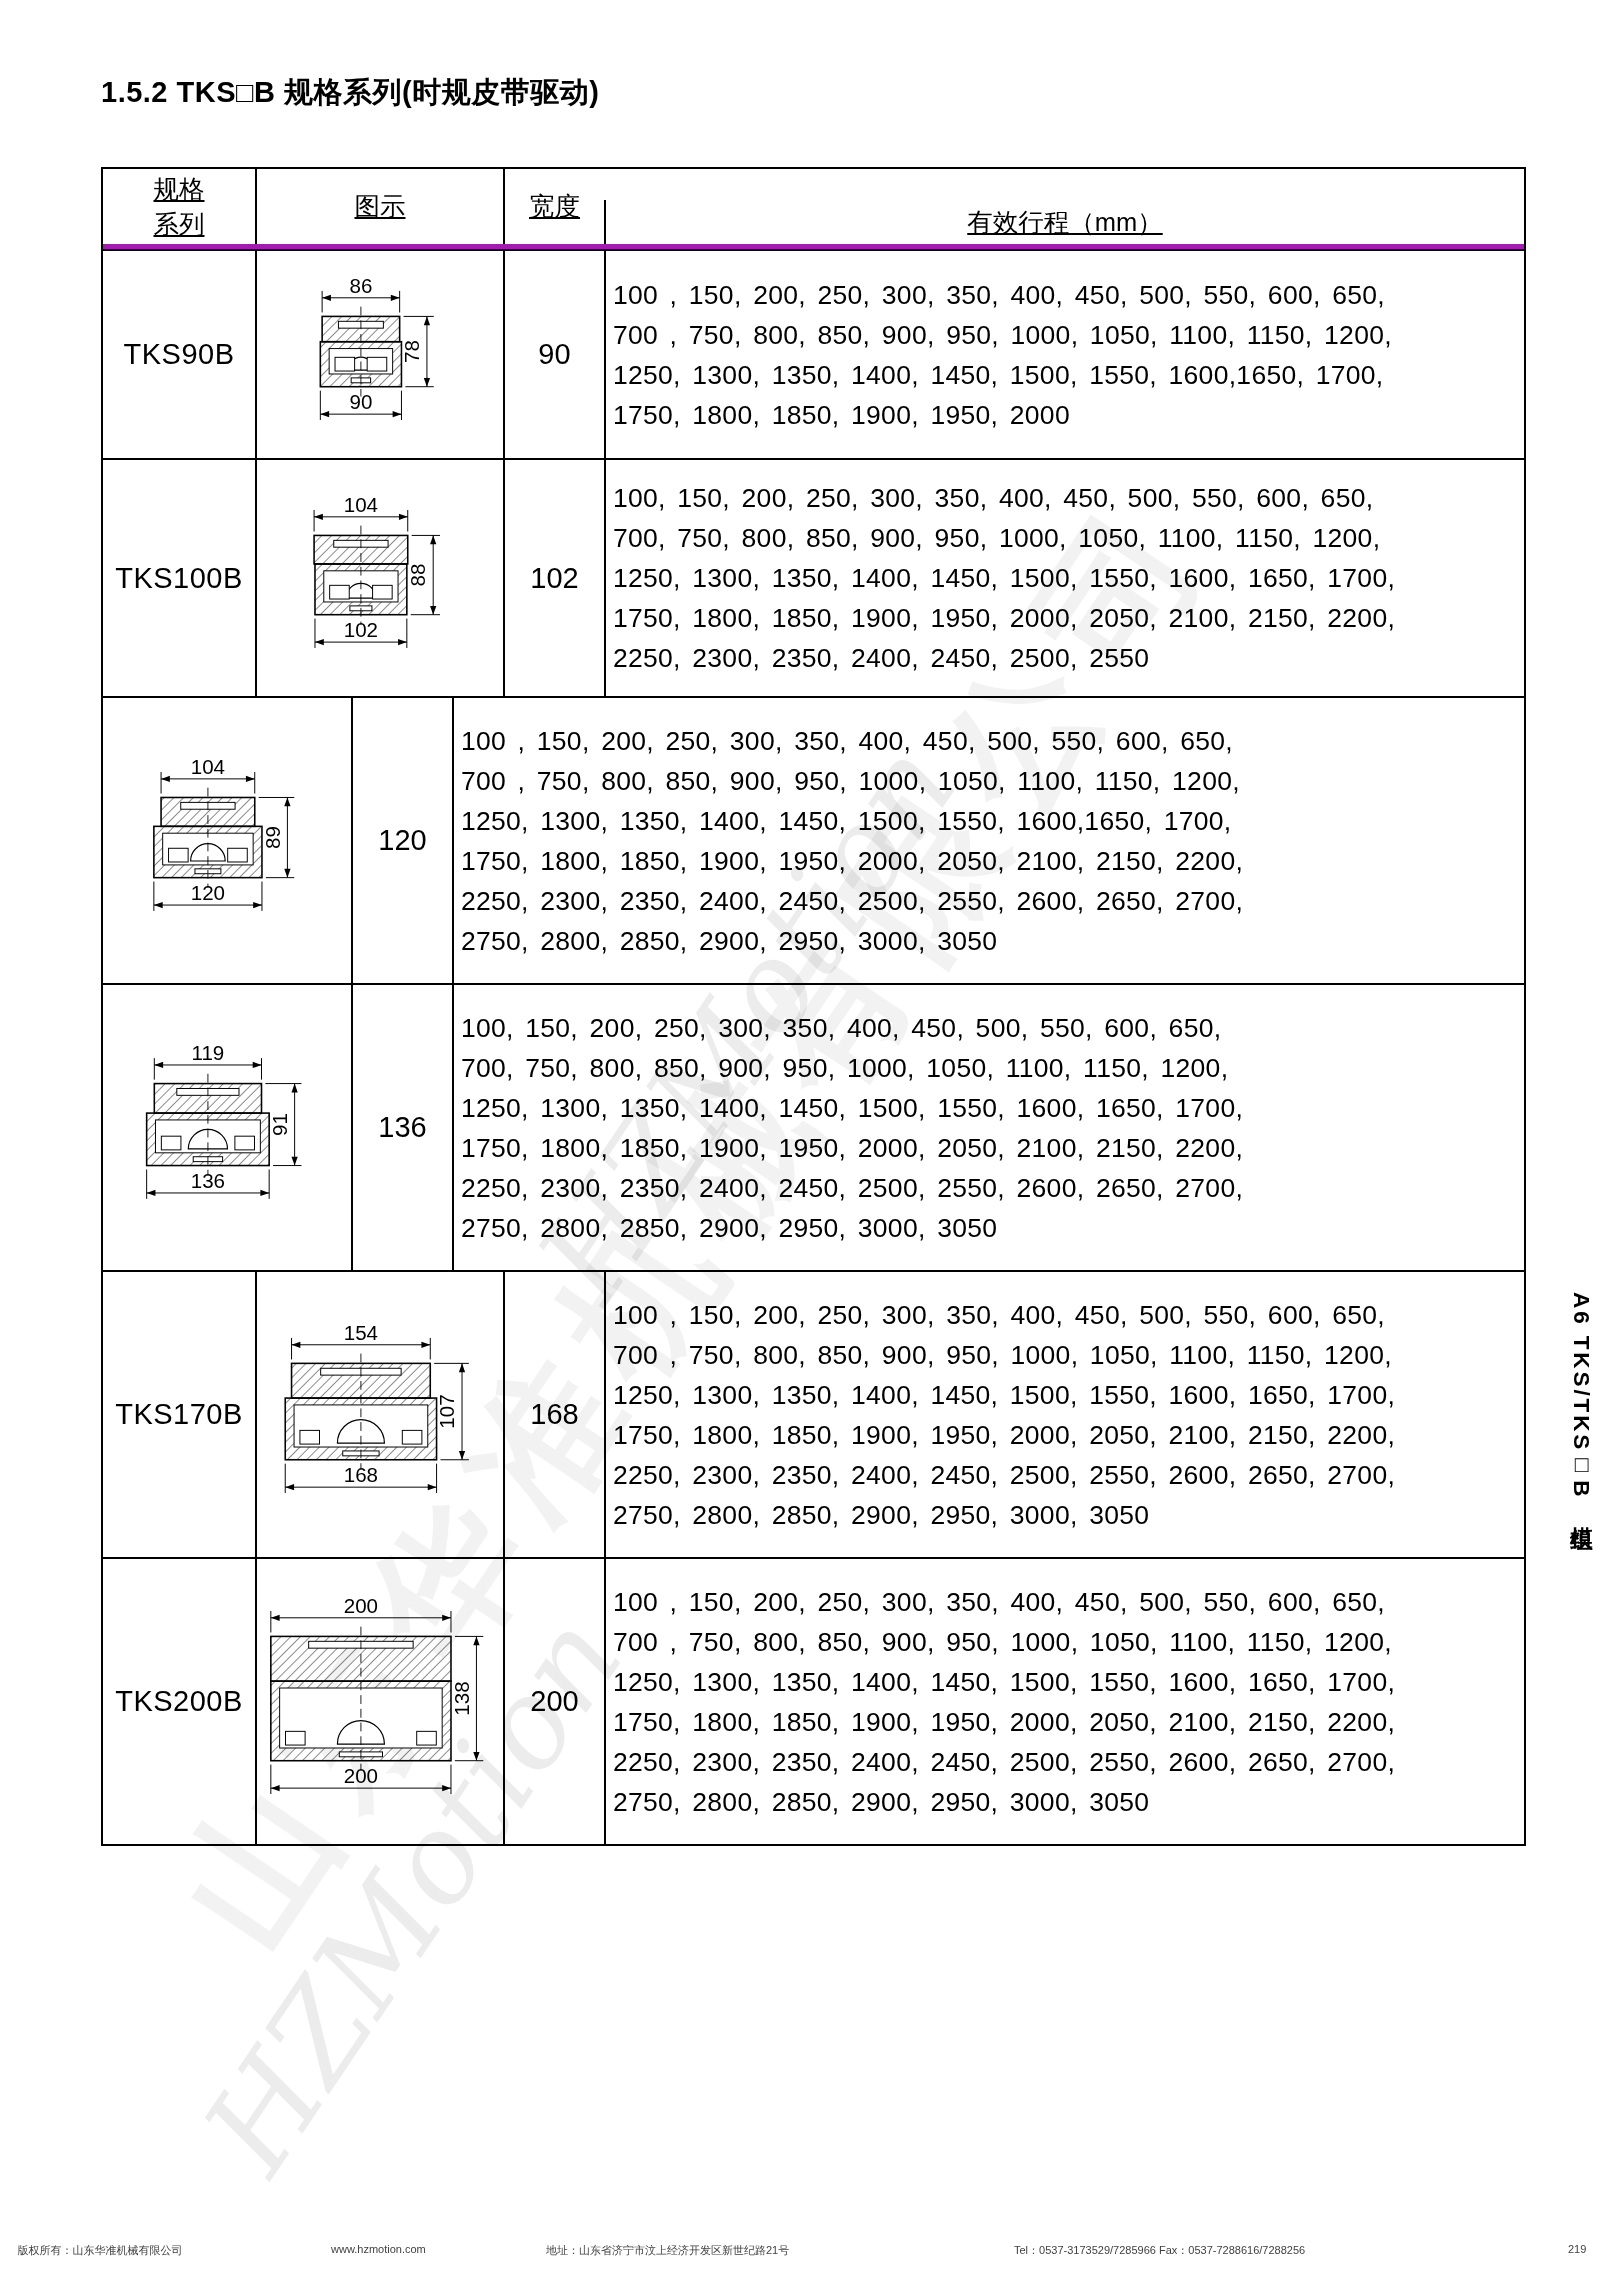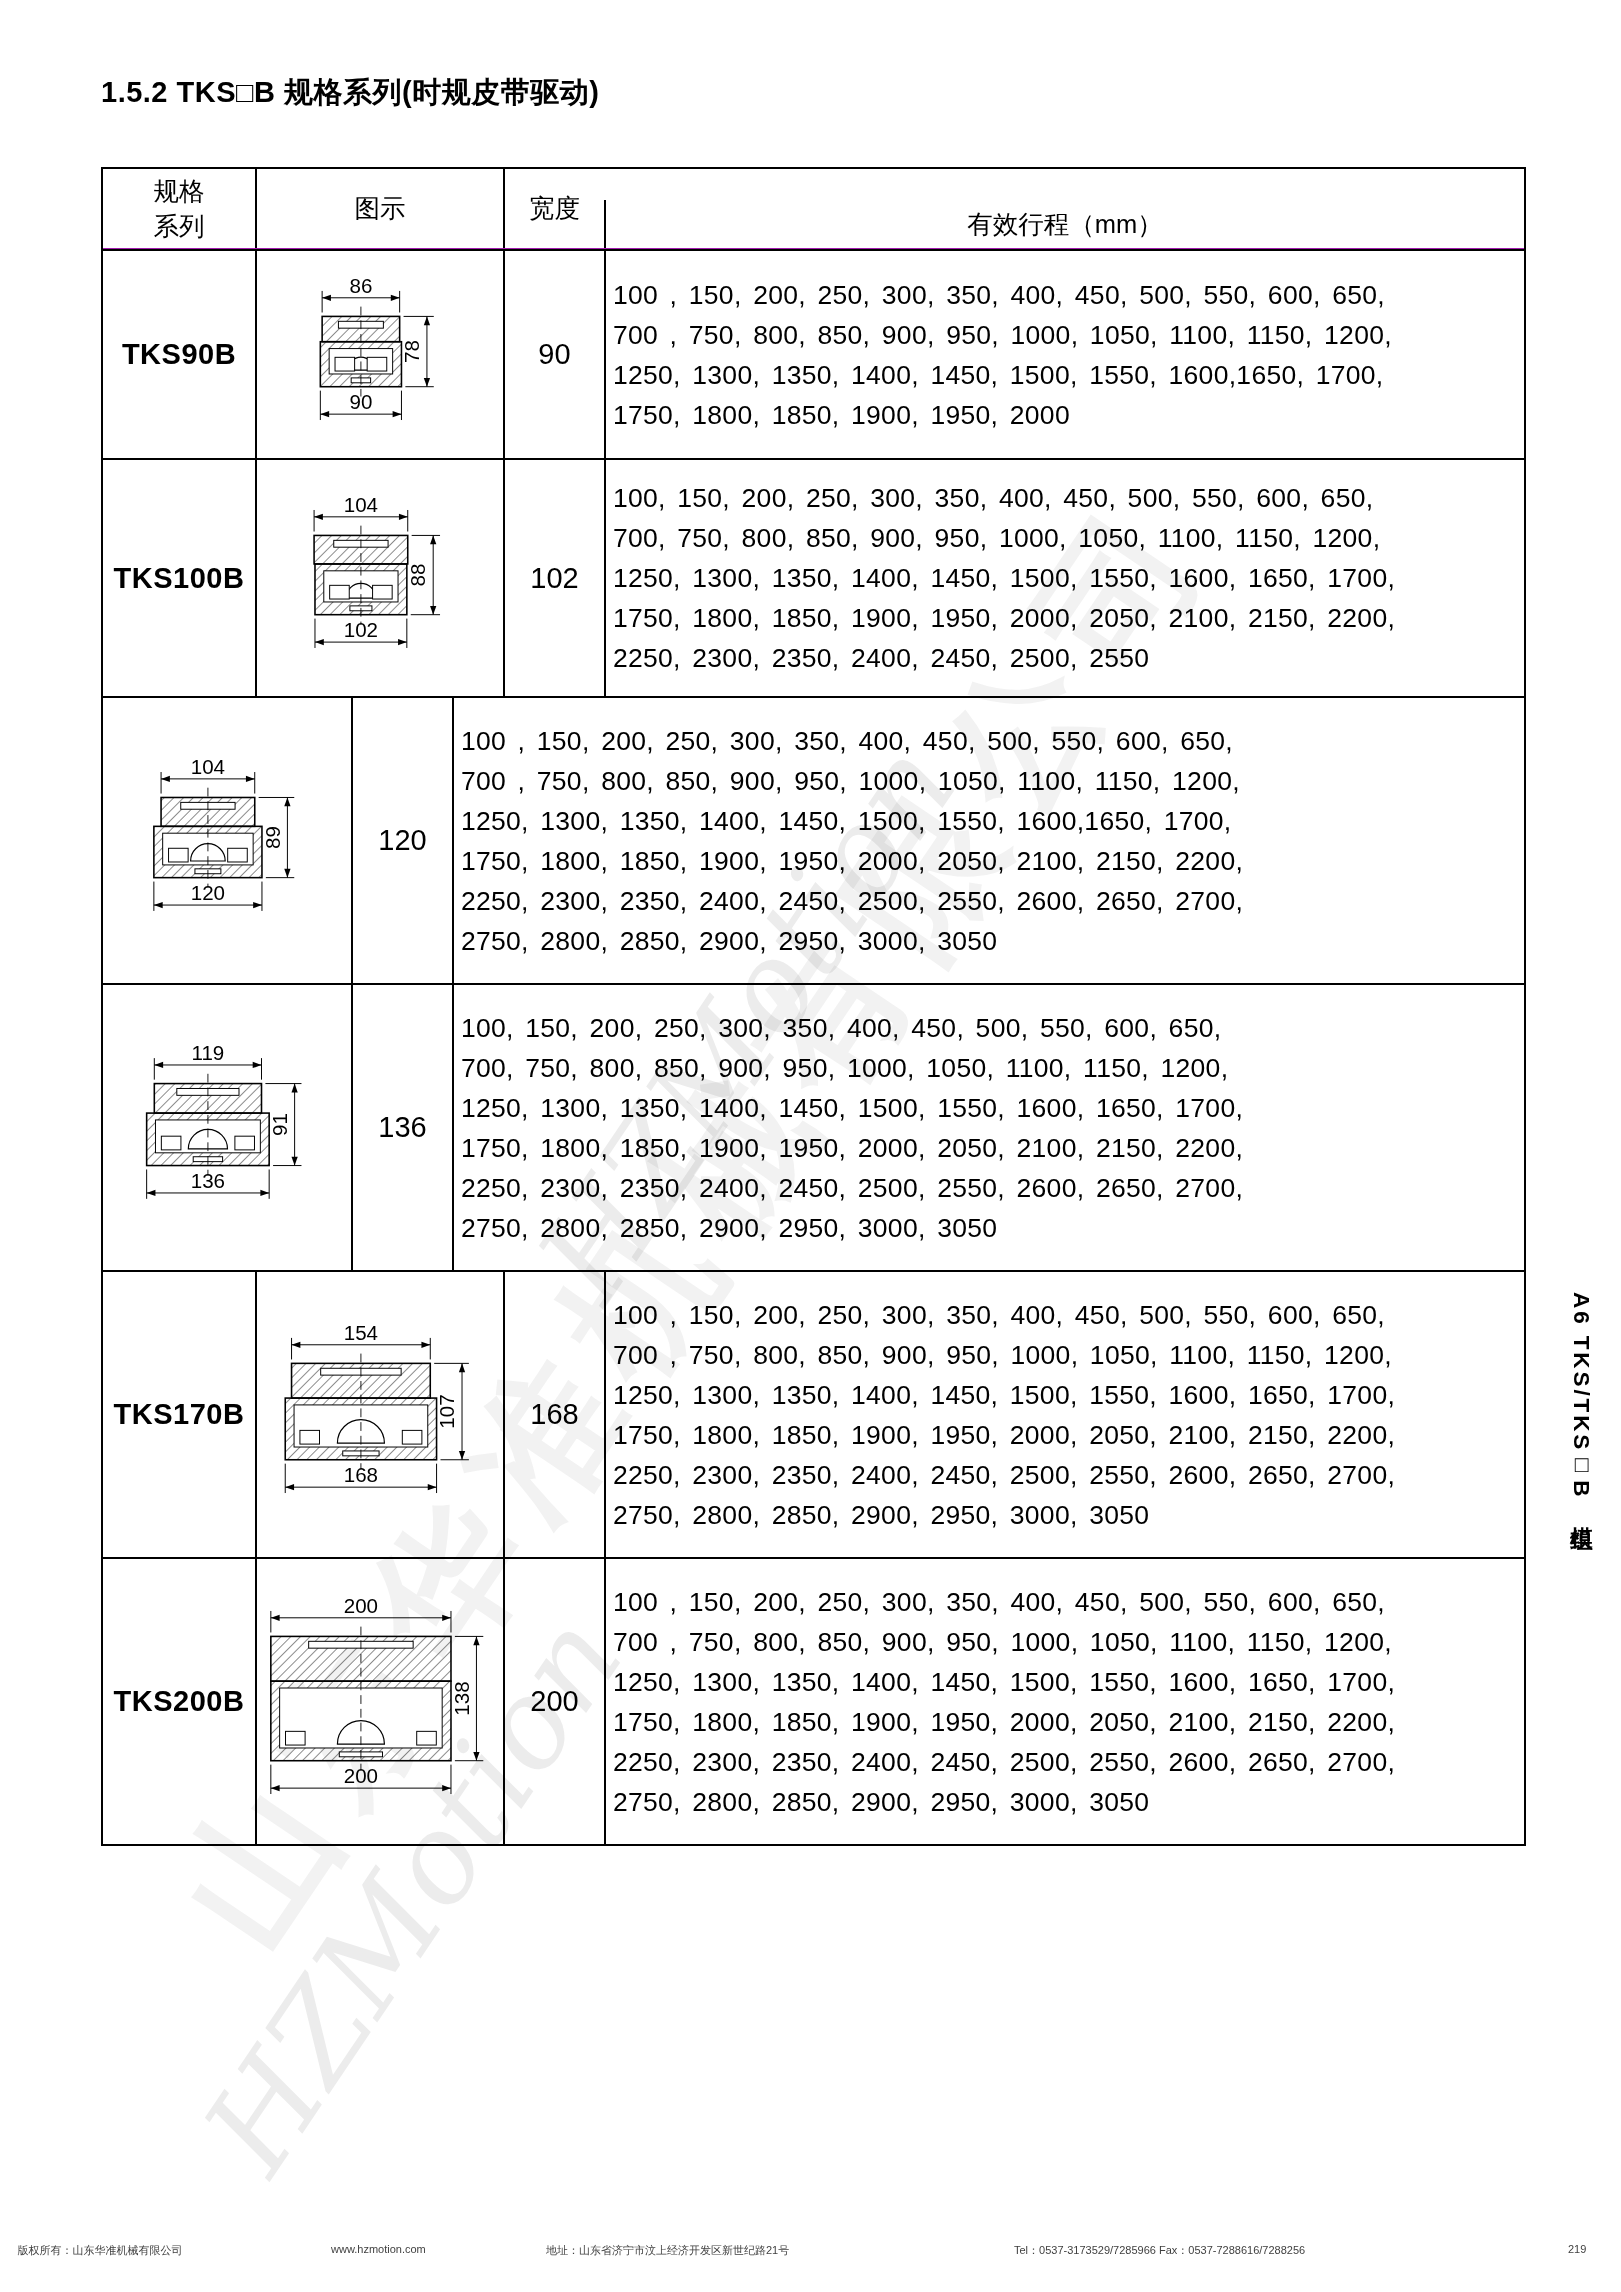--- a/index.html
+++ b/index.html
@@ -17,32 +17,32 @@
   #wm-script-1{left:510px;top:1245px;}
   #wm-script-2{left:176px;top:2117px;}
   
   .page-title{position:absolute;left:101px;top:73px;font-size:29px;font-weight:bold;
     letter-spacing:0.5px;z-index:2;}
   
   .spec-table{position:absolute;left:101px;top:167px;width:1425px;z-index:1;
     border:2.9px solid #000;box-sizing:border-box;background:transparent;}
   .trow{display:flex;box-sizing:border-box;}
   .trow + .trow{border-top:2px solid #000;}
-  .thead{border-bottom:1px solid #a21caf;}
+  .thead{border-bottom:5px solid #a21caf;text-decoration:underline;}
   .cell{box-sizing:border-box;display:flex;align-items:center;justify-content:center;
     position:relative;}
   .cell + .cell{border-left:2.9px solid #000;}
   .c-series{width:152px;flex:0 0 152px;}
   .c-diagram{width:248px;flex:0 0 248px;}
   .c-width{width:101px;flex:0 0 101px;}
   .c-stroke{flex:1 1 auto;justify-content:flex-start;}
   .thead{height:80px;}
   .thead .cell{font-size:25.5px;text-align:center;}
   .hdr-series{white-space:pre-line;line-height:1.35;}
-  .series-label{font-size:29px;letter-spacing:0.5px;font-weight:bold;}
+  .series-label{font-size:29px;letter-spacing:0.5px;}
   .width-label{font-size:29px;}
   .stroke-text{white-space:pre-line;font-size:26.5px;line-height:40px;
     word-spacing:3.9px;padding:3.9px 3.9px 3.9px 6.9px;letter-spacing:0.3px;}
   .diagram{display:block;}
   
   .sidebar-label{position:absolute;left:1566px;top:1292px;writing-mode:vertical-rl;
     text-orientation:mixed;font-weight:bold;font-size:22.5px;letter-spacing:2.9px;z-index:2;}
   
   .footer{position:absolute;left:0;top:2243px;width:1621px;height:29px;
     font-size:11px;color:#3f3f3f;z-index:2;}

